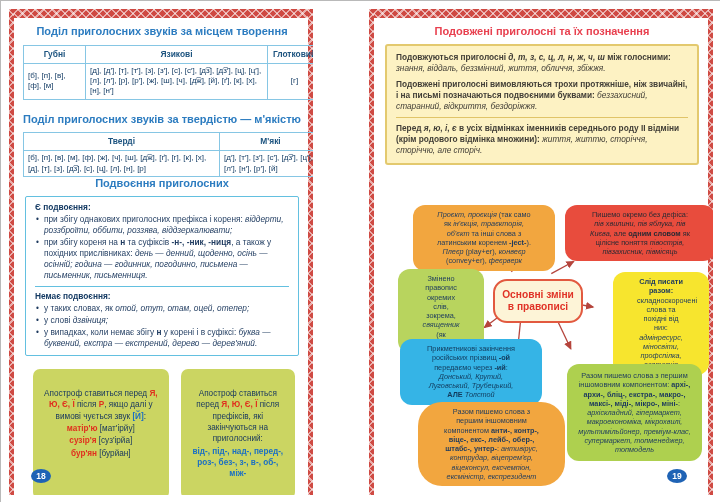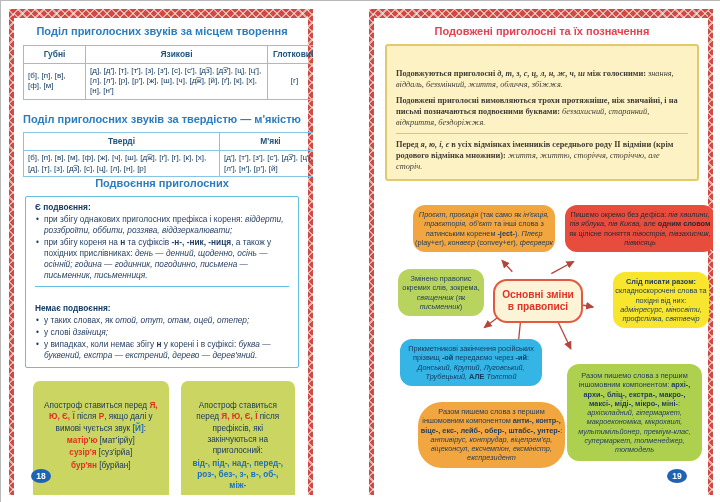--- a/index.html
+++ b/index.html
@@ -20,39 +20,39 @@
   
   table.tbl{border-collapse:collapse;margin:7px auto 0 auto;width:298px;table-layout:fixed;}
   table.tbl th,table.tbl td{border:1px solid #86c6e4;font-size:8px;color:#163e66;padding:2px 4px;line-height:1.3;}
   table.tbl th{color:#1c537f;font-weight:bold;text-align:center;font-size:8.4px;padding:3px 0;}
   td.c-ctr{text-align:center;}
   td.c-left{text-align:left;}
   .col-gub{width:62px;}.col-jaz{width:182px;}.col-glo{width:54px;}
   .col-tv{width:196px;}.col-mk{width:102px;}
   
   .rulesbox{border:1.5px solid #63c0e0;border-radius:2px;margin:6px 2px 0 2px;padding:5px 9px 6px 9px;color:#1e3a5f;font-size:8.3px;line-height:1.33;}
-  .rulesbox .sec2{border-top:1px solid #63c0e0;margin-top:5px;padding-top:16px;}
+  .rulesbox .sec2{border-top:1px solid #63c0e0;margin-top:5px;padding-top:4px;}
   .rule-head{font-weight:bold;color:#143a63;}
   .bullet{position:relative;padding-left:9px;margin-top:1px;}
   .bullet:before{content:"•";position:absolute;left:1px;top:0;color:#1e3a5f;}
   
   .greenrow{display:flex;gap:12px;margin:13px 6px 0 10px;}
   .gbox{background:var(--c-green-box,#cbd562);border-radius:7px;padding:19px 8px;text-align:center;font-size:8.2px;line-height:1.38;color:#15355e;}
   .gbox1{width:158px;}
   .gbox2{width:130px;}
   .gbox .exline{margin-top:1px;}
   
-  .yellowbox{background:var(--c-yellow-panel,#fdf2c3);border:2px solid #e3c96e;border-radius:3px;margin:6px 2px 0 2px;padding:22px 9px 7px 9px;color:#403d36;font-size:8.3px;line-height:1.33;font-family:Liberation Serif, serif;}
+  .yellowbox{background:var(--c-yellow-panel,#fdf2c3);border:2px solid #e3c96e;border-radius:3px;margin:6px 2px 0 2px;padding:6px 9px 7px 9px;color:#403d36;font-size:8.3px;line-height:1.33;}
   .yellowbox p{margin:0;}
   .yellowbox p + p{margin-top:5px;}
   .yellowbox .p3{border-top:1px solid #e0c468;padding-top:5px;}
   
   .mindmap{position:absolute;left:0;top:178px;right:0;bottom:0;}
   .arrows{position:absolute;inset:0;width:100%;height:100%;}
-  .bubble{position:absolute;border-radius:12px;padding:5px 1px;font-size:7.3px;line-height:1.27;text-align:center;color:#1d3a5e;box-sizing:border-box;}
+  .bubble{position:absolute;border-radius:12px;padding:5px 24px;font-size:7.3px;line-height:1.27;text-align:center;color:#1d3a5e;box-sizing:border-box;}
   .b-project{left:30px;top:2px;width:142px;background:var(--c-orange,#f2a63f);}
   .b-piv{left:182px;top:2px;width:150px;background:var(--c-red-bubble,#e84c3d);color:#2b2a33;}
   .b-changed{left:15px;top:66px;width:86px;background:var(--c-green-small,#b8d45e);}
   .b-center{left:110px;top:76px;width:90px;background:var(--c-center-bg,#fdf4d7);border:2.5px solid #e2593f;border-radius:14px;
             color:var(--c-center-text,#e03226);font-weight:bold;font-size:10.2px;line-height:1.2;padding:8px 4px;}
   .b-slid{left:230px;top:69px;width:96px;background:var(--c-yellow-bubble,#f7e52e);}
   .b-surnames{left:17px;top:136px;width:142px;background:var(--c-blue-bubble,#35b4e6);color:#123a5c;}
   .b-anti{left:35px;top:199px;width:147px;background:var(--c-orange,#f2a63f);border-radius:24px;}
   .b-archi{left:184px;top:161px;width:135px;background:var(--c-green-big,#aed04f);padding:7px 7px;}
   

